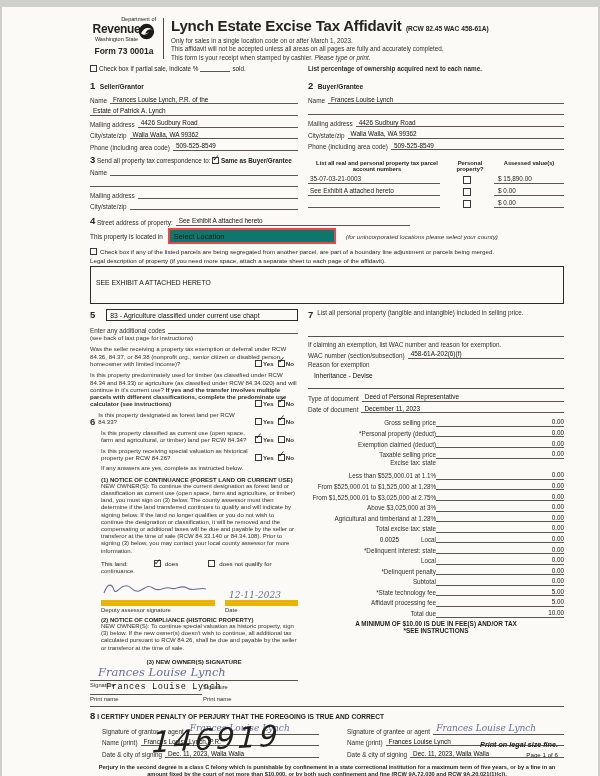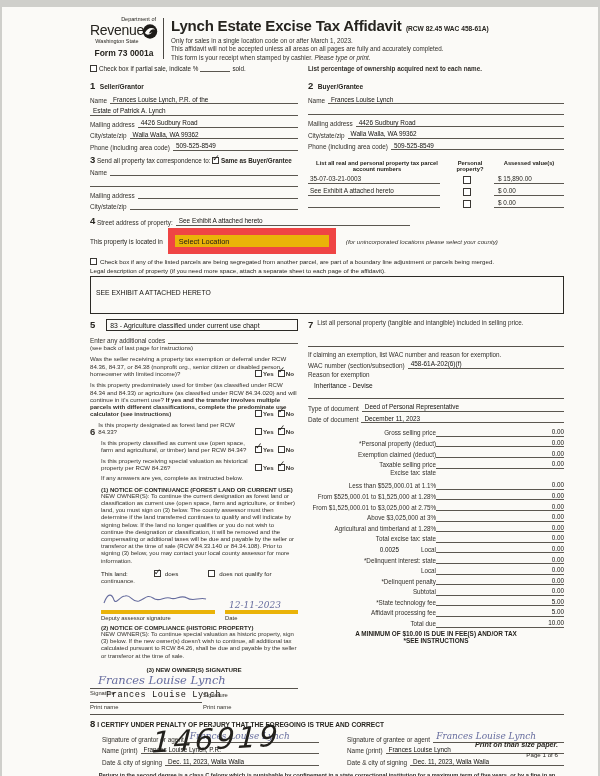--- a/index.html
+++ b/index.html
@@ -5,21 +5,21 @@
   * { box-sizing: border-box; margin: 0; padding: 0; }
   html,body { width:600px; height:776px; }
   body { background:#cfcfcb; font-family:"Liberation Sans", sans-serif; color:#26241f; position:relative; }
   .page { position:absolute; top:7px; left:2px; width:596px; height:769px; background:#fbfaf7; padding:9px 34px 0 88px; overflow:hidden; }
 
   
   .header { display:flex; align-items:stretch; }
   .logo-block { width:68px; flex:none; text-align:center; }
   .logo-row { display:flex; align-items:flex-start; justify-content:center; }
   .dept { font-size:5.5px; text-align:right; padding-right:2px; }
-  .revenue { font-size:14px; font-weight:normal; letter-spacing:-0.3px; }
+  .revenue { font-size:12px; font-weight:bold; letter-spacing:-0.3px; }
   .wstate { font-size:5.5px; }
   .formno { font-size:8.5px; font-weight:bold; margin-top:4px; }
   .logo-svg { margin-left:-2px; margin-top:1px; }
   .vrule { width:1px; background:#4a4742; margin:2px 7px 2px 5px; }
   .title-block { flex:1; padding-top:1px; }
   .title { font-size:15px; font-weight:bold; letter-spacing:-0.2px; }
   .rcw { font-size:6.6px; font-weight:bold; }
   .note { font-size:6.3px; margin-top:1.5px; color:#33302b; }
   .em { font-style:italic; }
 
@@ -50,37 +50,37 @@
   .ph1 { width:138px; } .ph2 { width:48px; } .ph3 { flex:1; }
   .prow { display:flex; align-items:flex-end; font-size:6.4px; margin-top:3px; }
   .pp1 { width:132px; border-bottom:1px solid #5b5750; min-height:9px; padding-left:2px; }
   .pp2 { width:54px; text-align:center; }
   .pp2 .cb { width:8px; height:8px; }
   .pp3 { flex:1; border-bottom:1px solid #5b5750; min-height:9px; padding-left:4px; }
 
   
   .s4line1 { display:flex; align-items:flex-end; font-size:6.4px; margin-top:5px; width:320px; }
   .s4line2 { display:flex; align-items:center; font-size:6.4px; margin-top:2.5px; }
-  .selectbox { width:168px; border:7px solid #ef4444; font-size:7.4px; padding:1.5px 4px; margin-left:5px; color:#1c1a17; background:#eab308; }
+  .selectbox { width:168px; border:2px solid #ef4444; font-size:7.4px; padding:1.5px 4px; margin-left:5px; color:#1c1a17; background:#0f766e; }
   .loc-note { font-style:italic; font-size:6.2px; margin-left:10px; color:#33302b; }
   .s4seg { display:flex; gap:3px; align-items:flex-start; font-size:6.2px; margin-top:3.5px; }
   .s4legal { font-size:6.2px; margin-top:2.5px; }
   .legalbox { border:1px solid #2c2a26; height:38px; margin-top:2px; font-size:6.8px; padding:12px 0 0 5px; color:#14120f; }
 
   
   .codebox { border:1px solid #2c2a26; width:192px; font-size:6.8px; padding:1.5px 0 1.5px 3px; white-space:nowrap; overflow:hidden; margin-left:11px; color:#14120f; }
   .q { position:relative; font-size:6.1px; line-height:7.3px; margin-top:4px; color:#33302b; }
   .q .yn { position:absolute; right:0; bottom:0; background:#fbfaf7; padding-left:2px; }
   .qrow { display:flex; align-items:flex-end; font-size:6.1px; line-height:7.2px; margin-top:3.5px; color:#33302b; }
   .qrow .qtext { flex:1; }
   .qrow .yn { flex:none; margin-left:3px; }
   .ntitle { font-size:6px; font-weight:bold; margin-top:4px; color:#2b2925; }
   .landrow { display:flex; font-size:6.2px; margin-top:5px; gap:4px; align-items:flex-end; }
   .sigrow { display:flex; margin-top:6px; gap:10px; align-items:flex-end; }
-  .sigline { border-bottom:4px solid #eab308; }
+  .sigline { border-bottom:6px solid #eab308; }
   .siglab { font-size:5.9px; margin-top:1px; color:#33302b; }
   .n3title { font-size:6.2px; font-weight:bold; text-align:center; margin-top:6px; }
   .script-big { font-size:11.5px; border-bottom:1px solid #56524c; padding:0 0 1px 8px; white-space:nowrap; }
   .typedrow { position:relative; height:12px; margin-top:1px; font-size:5.8px; color:#33302b; }
   .typedname { position:absolute; left:16px; top:0; font-family:"Liberation Mono", monospace; font-size:8.6px; color:#14120f; letter-spacing:0.6px; }
   .sig2 { position:absolute; left:113px; top:2px; }
   .halfline { width:112px; border-bottom:1px solid #56524c; height:1px; }
   .printrow { position:relative; font-size:5.9px; margin-top:1.5px; color:#33302b; }
   .print2 { position:absolute; left:113px; top:0; }
 
@@ -524,17 +524,17 @@
           </div>
       </div>
     </div>
   </div>
 
   <div class="perjury">Perjury in the second degree is a class C felony which is punishable by confinement in a state correctional institution for a maximum term of five years, or by a fine in an amount fixed by the court of not more than $10,000, or by both such confinement and fine (RCW 9A.72.030 and RCW 9A.20.021(1)(c)).</div>
   <div class="altnote">To ask about the availability of this publication in an alternate format for the visually impaired, please call 360-705-6705. Teletype (TTY) users may use the WA Relay Service by calling 711.</div>
 
   <div class="stamp">146919</div>
   <div class="printnote">
-    <div class="pn1">Print on than size paper.</div>
+    <div class="pn1">Print on legal size fine.</div>
     <div class="pn2">Page 1 of 6</div>
   </div>
 
 </div>
 
 </body></html>

